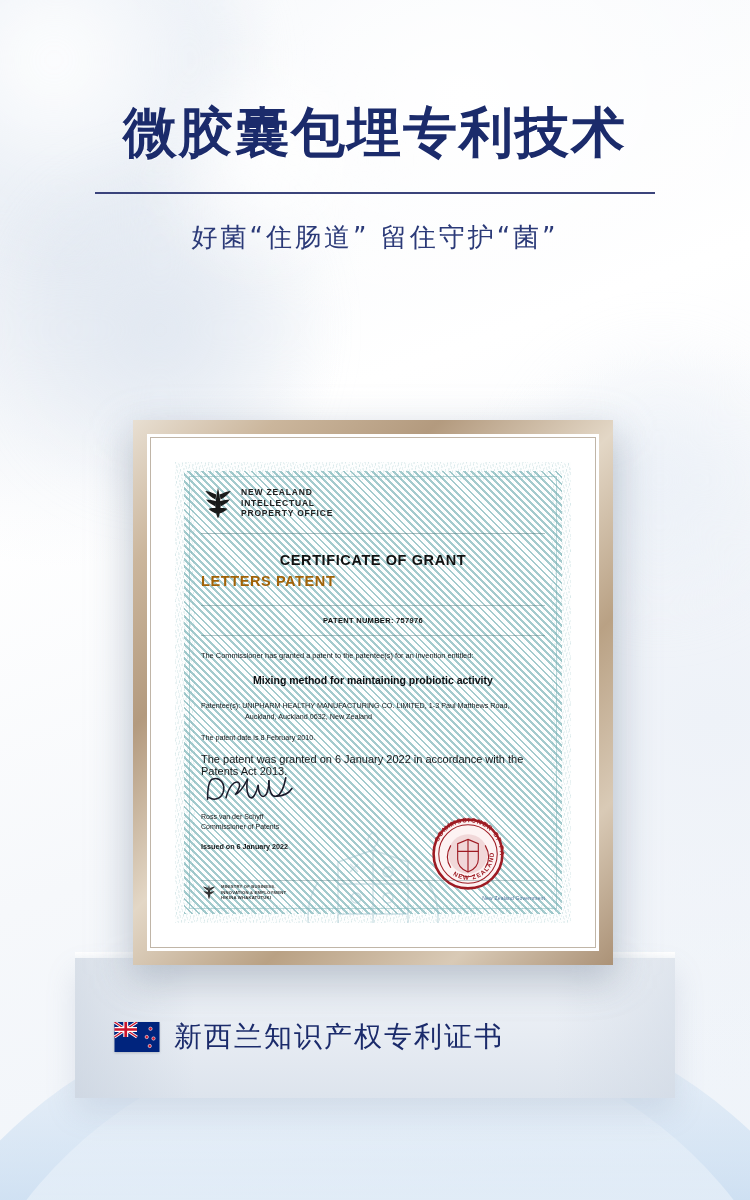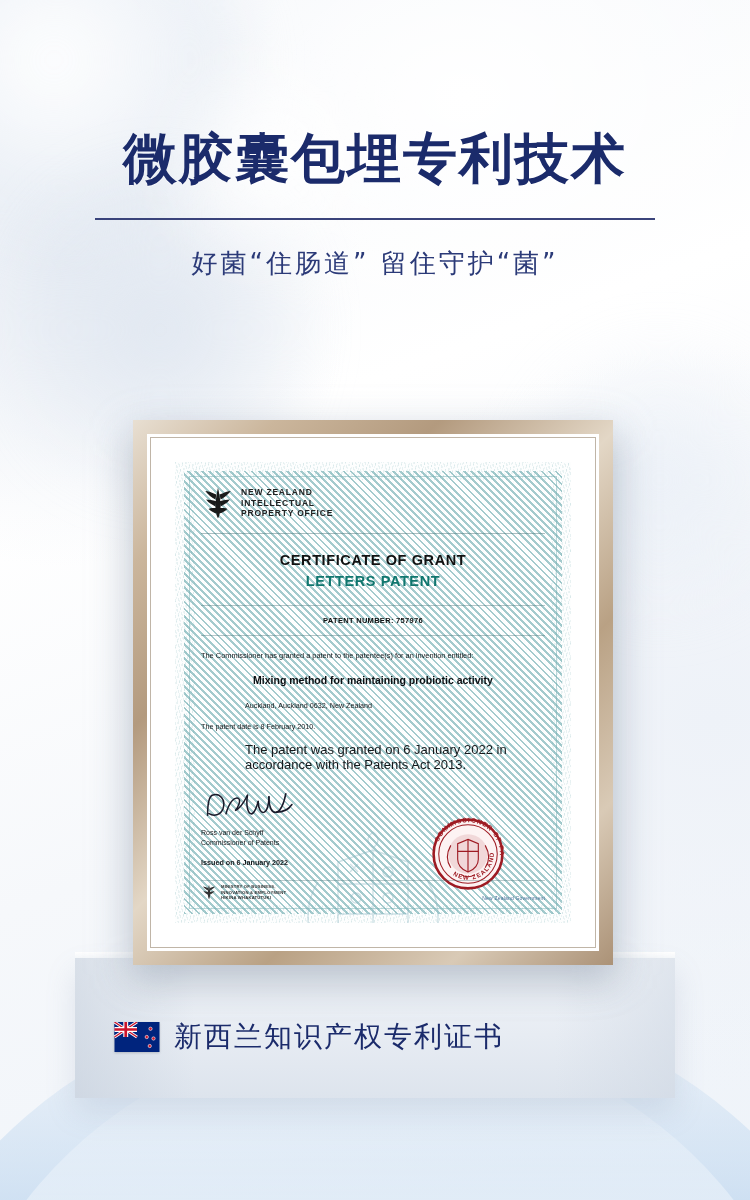--- a/index.html
+++ b/index.html
@@ -72,21 +72,21 @@
     width: 880px;
     height: 420px;
     border-radius: 50% 50% 0 0 / 100% 100% 0 0;
     background: linear-gradient(180deg, rgba(255,255,255,0) 0%, rgba(255,255,255,0.55) 60%, rgba(255,255,255,0.85) 100%);
     pointer-events: none;
   }
 
   
   .header {
     position: absolute;
-    top: 128px;
+    top: 102px;
     left: 0;
     width: 750px;
     text-align: center;
   }
   .main-title {
     font-family: "DejaVu Sans", sans-serif;
     font-size: 54px;
     font-weight: bold;
     letter-spacing: 2px;
     color: #1b2b6b;
@@ -258,26 +258,26 @@
     margin-top: 18px;
     text-align: center;
     font-family: "Liberation Sans", sans-serif;
     font-size: 14.5px;
     font-weight: bold;
     letter-spacing: 0.6px;
     color: #111;
   }
   .cert-title2 {
     margin-top: 5px;
-    text-align: center;
+    text-align: left;
     font-family: "Liberation Sans", sans-serif;
     font-size: 14.5px;
     font-weight: bold;
     letter-spacing: 0.6px;
-    color: #0f766e;
+    color: #a16207;
   }
   .hr-thin2 {
     height: 1px;
     background: rgba(70,110,115,0.4);
     margin: 16px 0 0 0;
   }
   .patent-number {
     margin-top: 10px;
     text-align: center;
     font-size: 7.5px;
@@ -313,30 +313,29 @@
   .pat-block .indent {
     padding-left: 44px;
   }
   .date-line {
     margin-top: 11px;
     font-size: 7.2px;
     color: #15181b;
   }
   .grant-line {
     margin-top: 11px;
-    font-size: 13px;
+    font-size: 11px;
     color: #15181b;
-    margin-left: 44px;
   }
 
   
   .sig-area {
     position: absolute;
     left: 0;
-    bottom: 36px;
+    bottom: 52px;
     width: 100%;
   }
   .signature {
     width: 92px;
     height: 34px;
     margin-left: 2px;
   }
   .sig-name {
     margin-top: 1px;
     font-size: 7px;
@@ -501,20 +500,21 @@
 
           <div class="hr-thin2"></div>
           <div class="patent-number">PATENT NUMBER: 757976</div>
           <div class="hr-thin3"></div>
 
           <div class="body-line">The Commissioner has granted a patent to the patentee(s) for an invention entitled:</div>
 
           <div class="invention">Mixing method for maintaining probiotic activity</div>
 
           <div class="pat-block">
+            <div>Patentee(s):   UNIPHARM HEALTHY MANUFACTURING CO. LIMITED, 1-3 Paul Matthews Road,</div>
             <div class="indent">Auckland, Auckland 0632, New Zealand</div>
           </div>
 
           <div class="date-line">The patent date is 8 February 2010.</div>
           <div class="grant-line">The patent was granted on 6 January 2022 in accordance with the Patents Act 2013.</div>
 
           <div class="sig-area">
             <svg class="signature" viewBox="0 0 120 44">
               <g fill="none" stroke="#1a1a2a" stroke-width="2" stroke-linecap="round">
                 <path d="M6 34 C6 20 8 10 12 8 C22 4 30 14 26 26 C23 34 14 36 8 32"></path>

